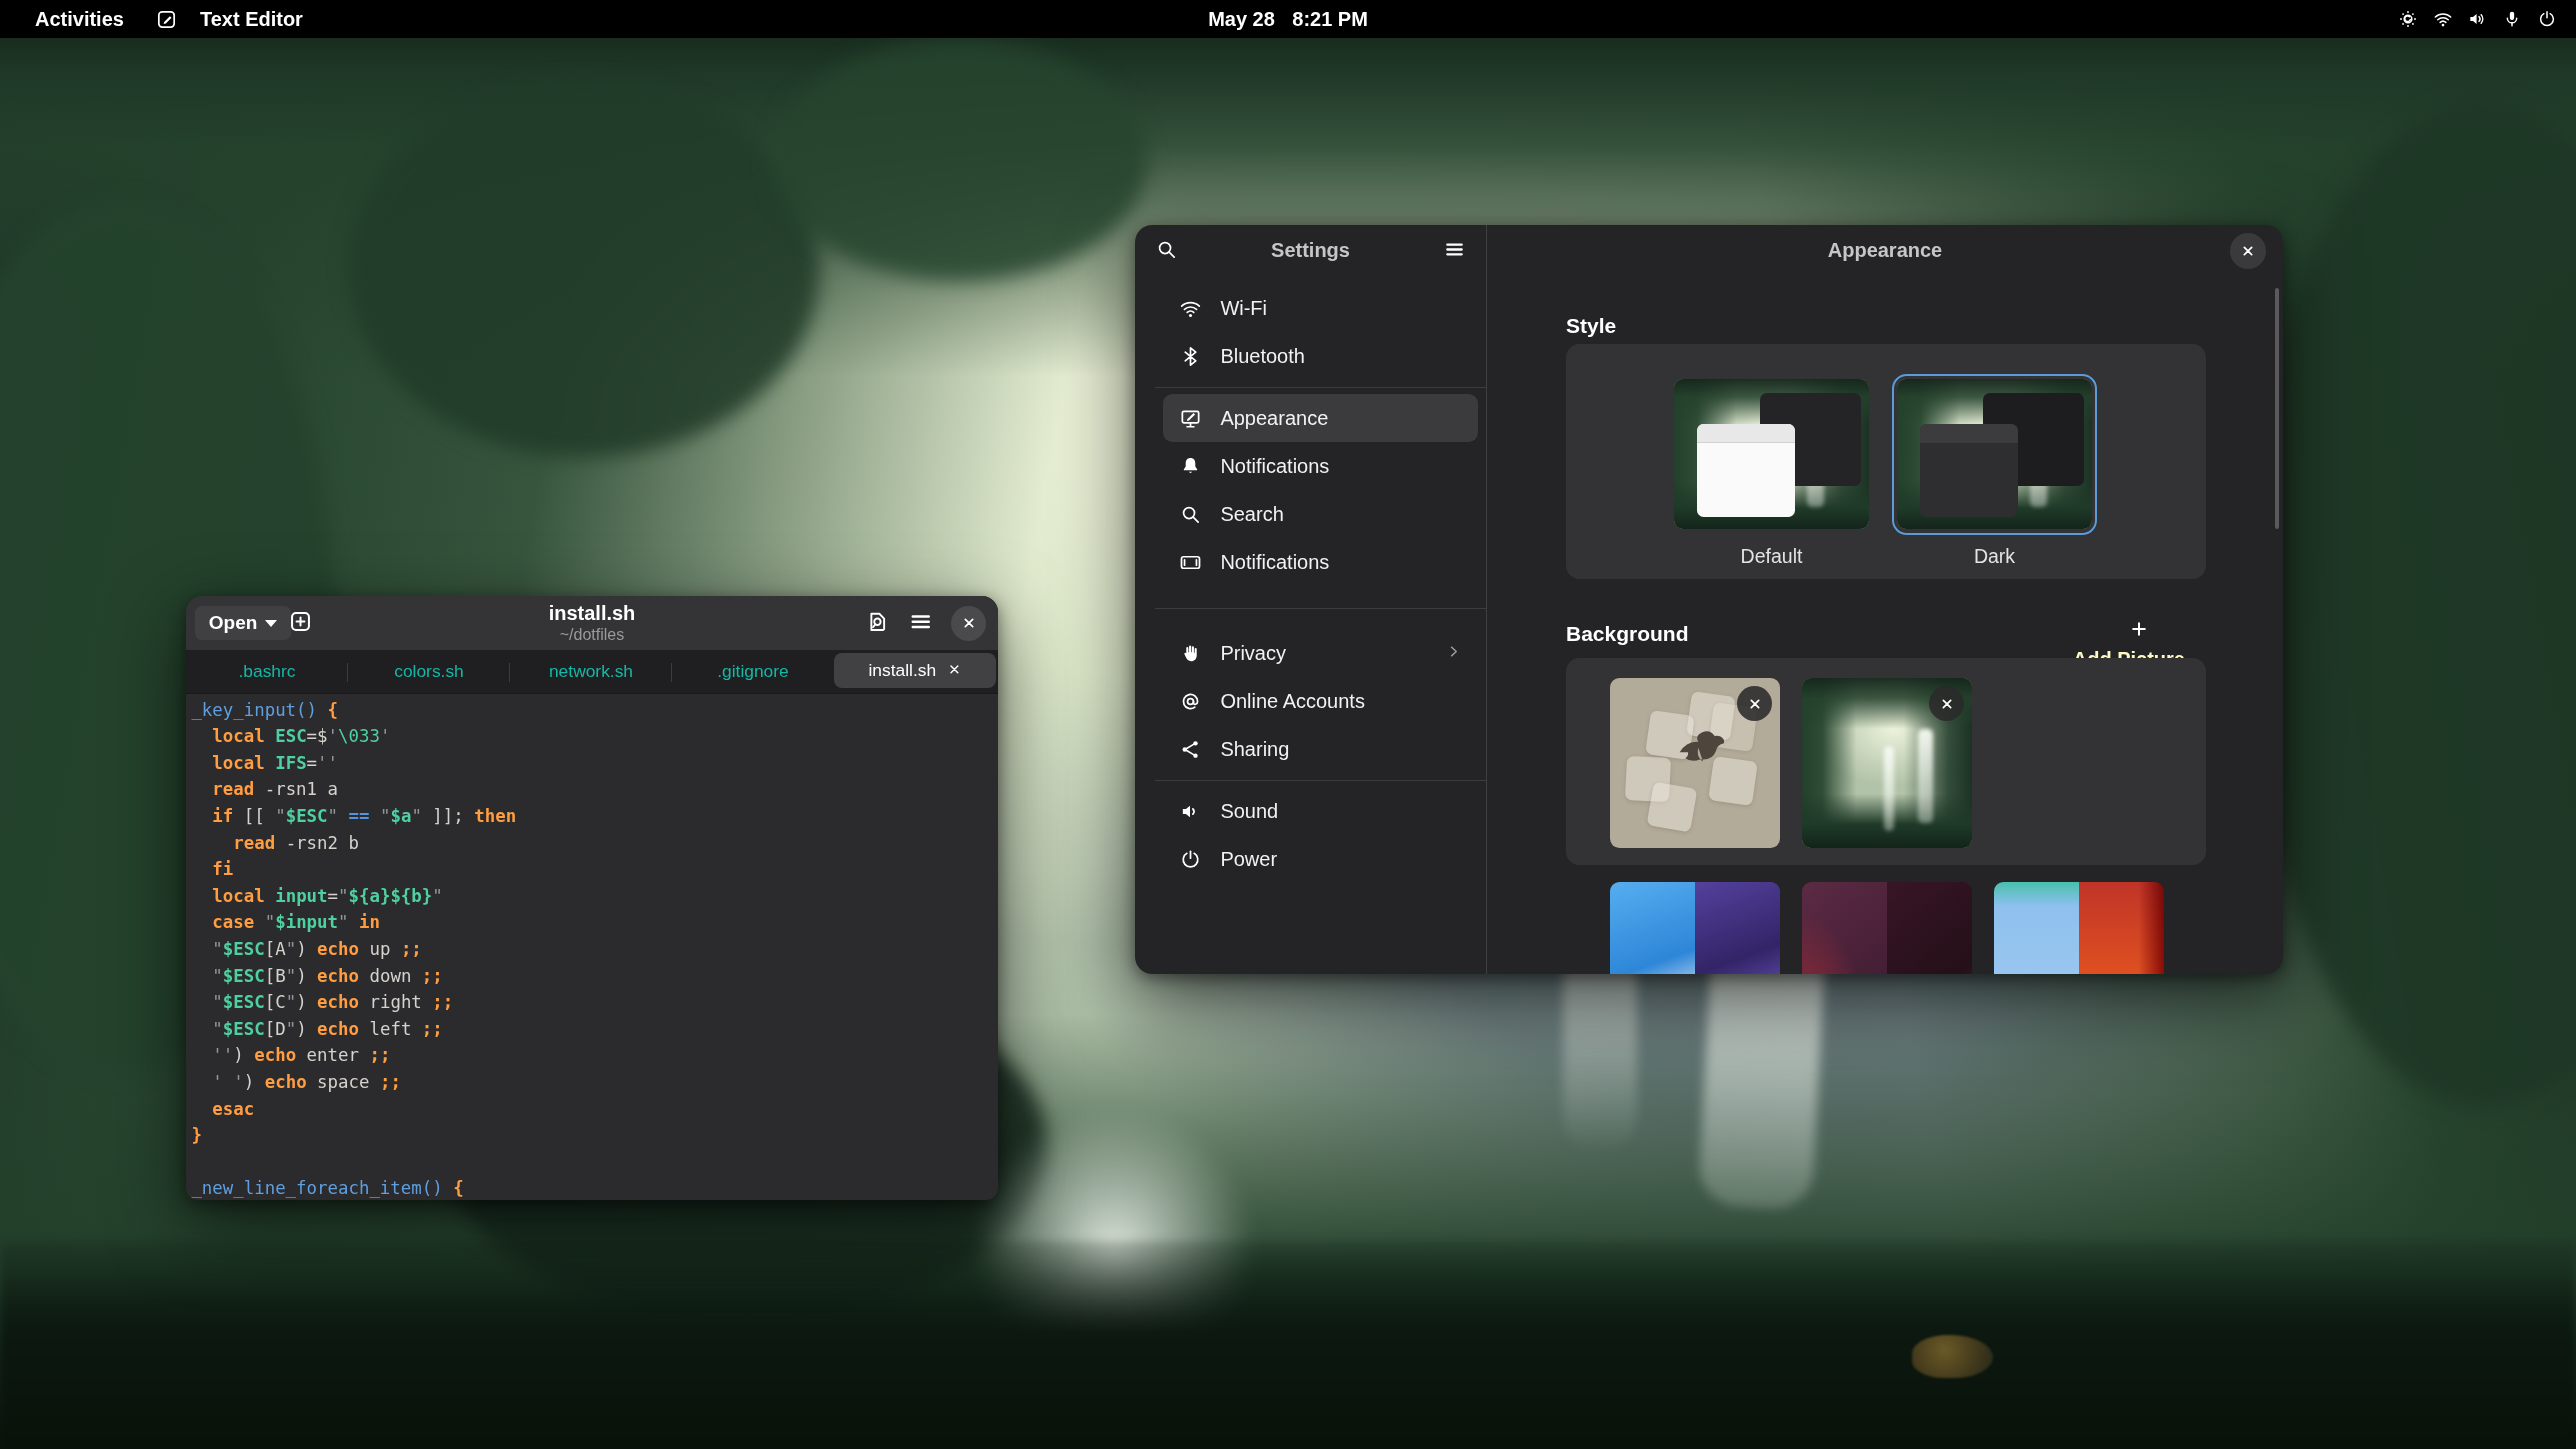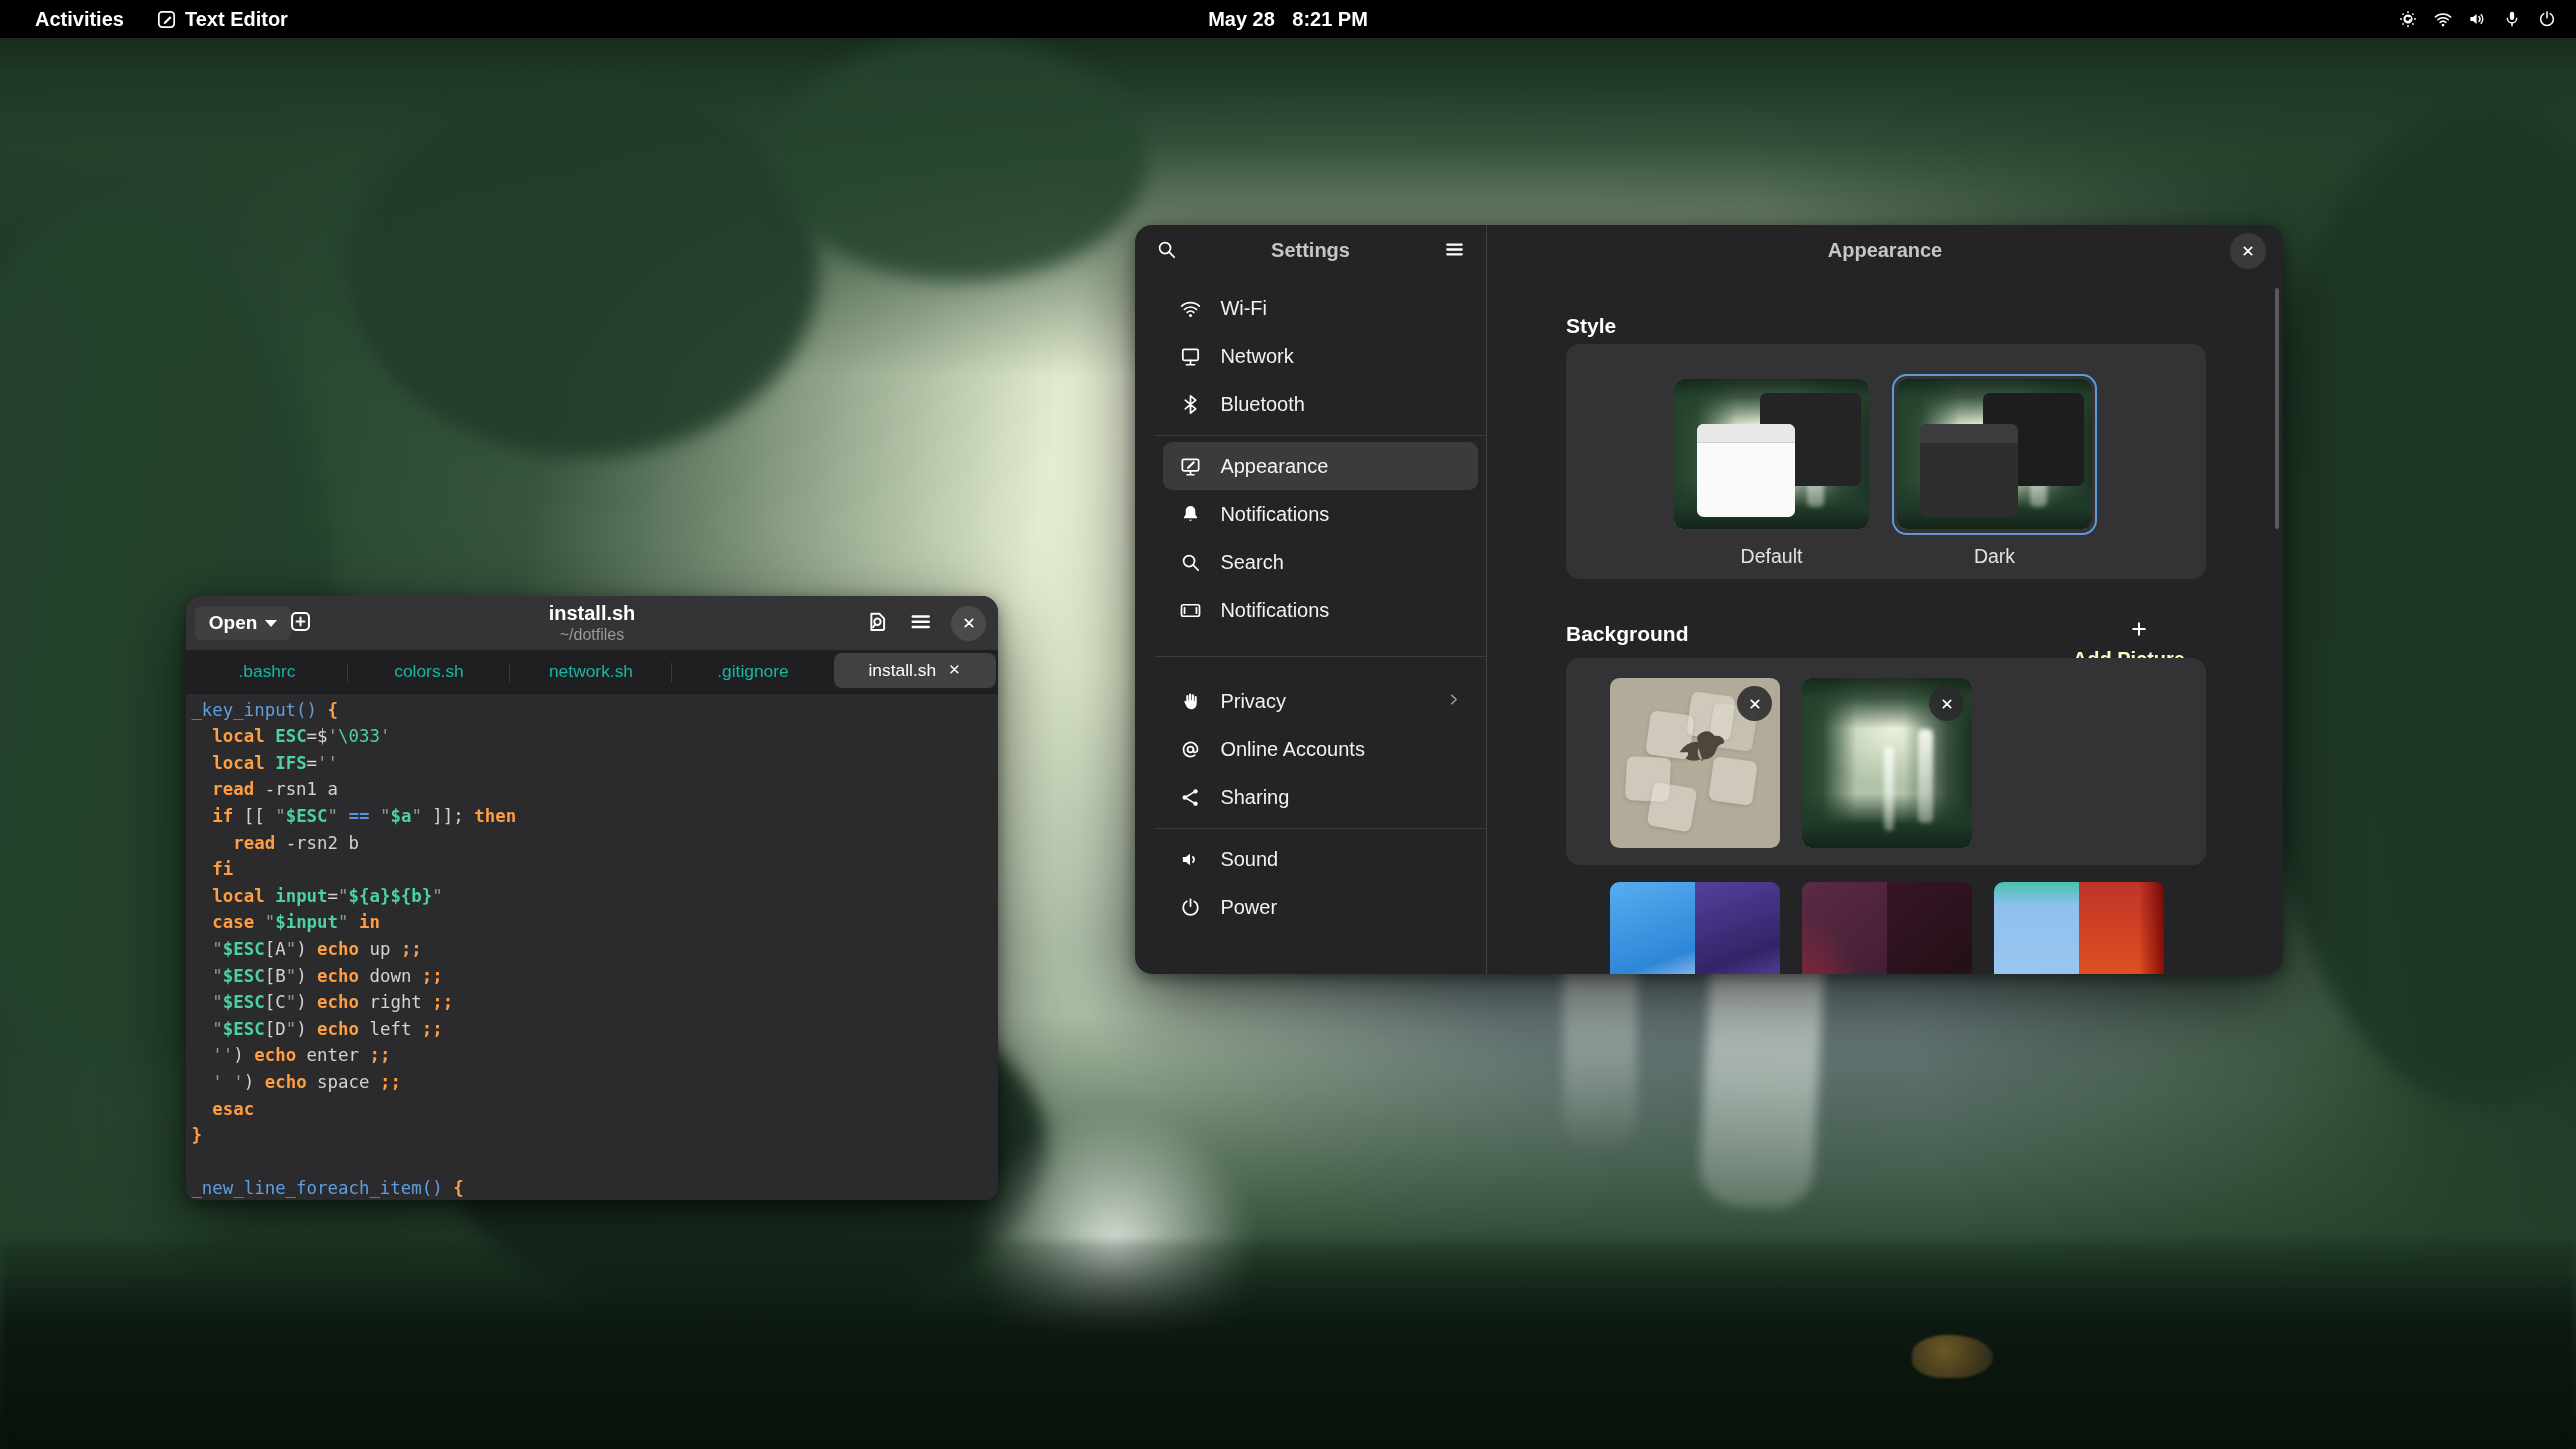--- a/index.html
+++ b/index.html
@@ -29,21 +29,21 @@
   .tc4 { left:771px; top:40px; width:376px; height:241px; background:rgba(38,68,46,.85); }
   .tc5 { left:443px; top:973px; width:604px; height:349px; background:rgba(24,46,32,.9); }
   .rockband { position:absolute; left:0; top:1241px; width:2576px; height:208px; filter:blur(4px);
     background:linear-gradient(180deg,rgba(16,30,21,.2),#0c1810 45%,#091209 100%); }
   .turtle { position:absolute; left:1912px; top:1335px; width:81px; height:43px; border-radius:50% 60% 55% 45%;
     background:radial-gradient(circle at 40% 35%,#6b5a26,#41381c 60%,#20281c 100%); filter:blur(1.3px); }
   
   .topbar { position:absolute; left:0; top:0; width:2576px; height:38px; background:#000;
     display:flex; align-items:center; color:#fff; font-size:20px; z-index:50; }
   .tb-activities { margin-left:23px; padding:0 12px; font-weight:600; }
-  .tb-app { display:flex; align-items:flex-end; gap:7px; margin-left:19px; font-weight:700; }
+  .tb-app { display:flex; align-items:flex-end; gap:22px; margin-left:19px; font-weight:700; }
   .tb-app svg { width:23px; height:23px; }
   .tb-clock { position:absolute; left:50%; transform:translateX(-50%); display:flex; gap:17.4px; font-weight:700; }
   .tb-right { position:absolute; right:19px; display:flex; align-items:center; gap:14.8px; }
   .tb-right .sicon svg { width:20px; height:20px; display:block; }
   
   .window { position:absolute; box-shadow:0 24px 74px rgba(0,0,0,.6), 0 4px 16px rgba(0,0,0,.45); z-index:10; }
   .circle-btn { border-radius:50%; display:flex; align-items:center; justify-content:center; }
   svg { stroke:#fff; fill:none; stroke-width:1.8; stroke-linecap:round; stroke-linejoin:round; }
   
   .win-editor { left:186px; top:596px; width:812px; height:604px; border-radius:16px 16px 12px 12px;
@@ -301,30 +301,20 @@
               <path d="M5.7 12.9a9.3 9.3 0 0 1 12.6 0"></path>
               <path d="M8.6 16.1a5 5 0 0 1 6.8 0"></path>
               <circle cx="12" cy="19.3" r="1.6" fill="#fff" stroke="none"></circle>
             </svg>
           </span>
           <span>Wi-Fi</span>
         </div>
         <div class="sb-row">
           <span class="icon">
             <svg viewBox="0 0 24 24">
-              <rect x="4" y="4.5" width="16" height="11.5" rx="1.6"></rect>
-              <path d="M12 16v3.2"></path>
-              <path d="M7.8 20.6h8.4"></path>
-            </svg>
-          </span>
-          <span>Network</span>
-        </div>
-        <div class="sb-row">
-          <span class="icon">
-            <svg viewBox="0 0 24 24">
               <path d="M6.5 7.5l11 9L12 21V3l5.5 4.5-11 9"></path>
             </svg>
           </span>
           <span>Bluetooth</span>
         </div>
         <div class="sb-sep"></div>
         <div class="sb-row selected">
           <span class="icon">
             <svg viewBox="0 0 24 24">
               <rect x="3.5" y="4.5" width="17" height="12" rx="1.6"></rect>

